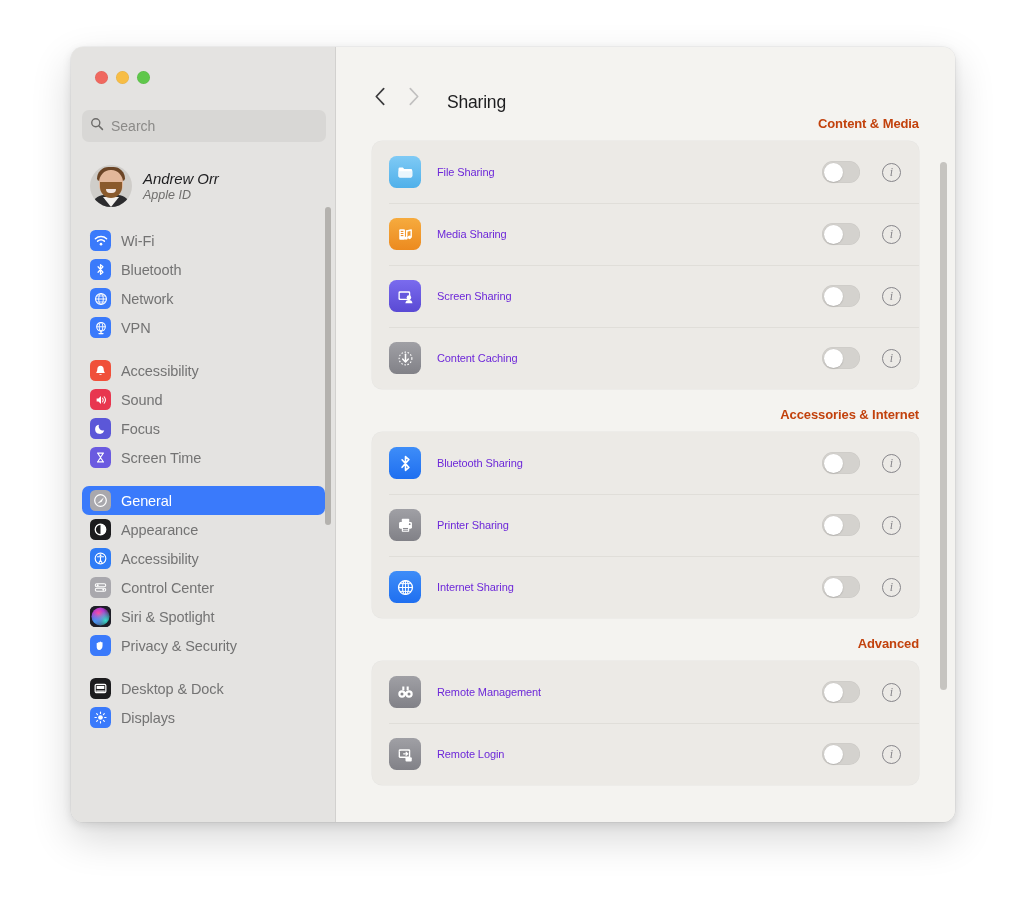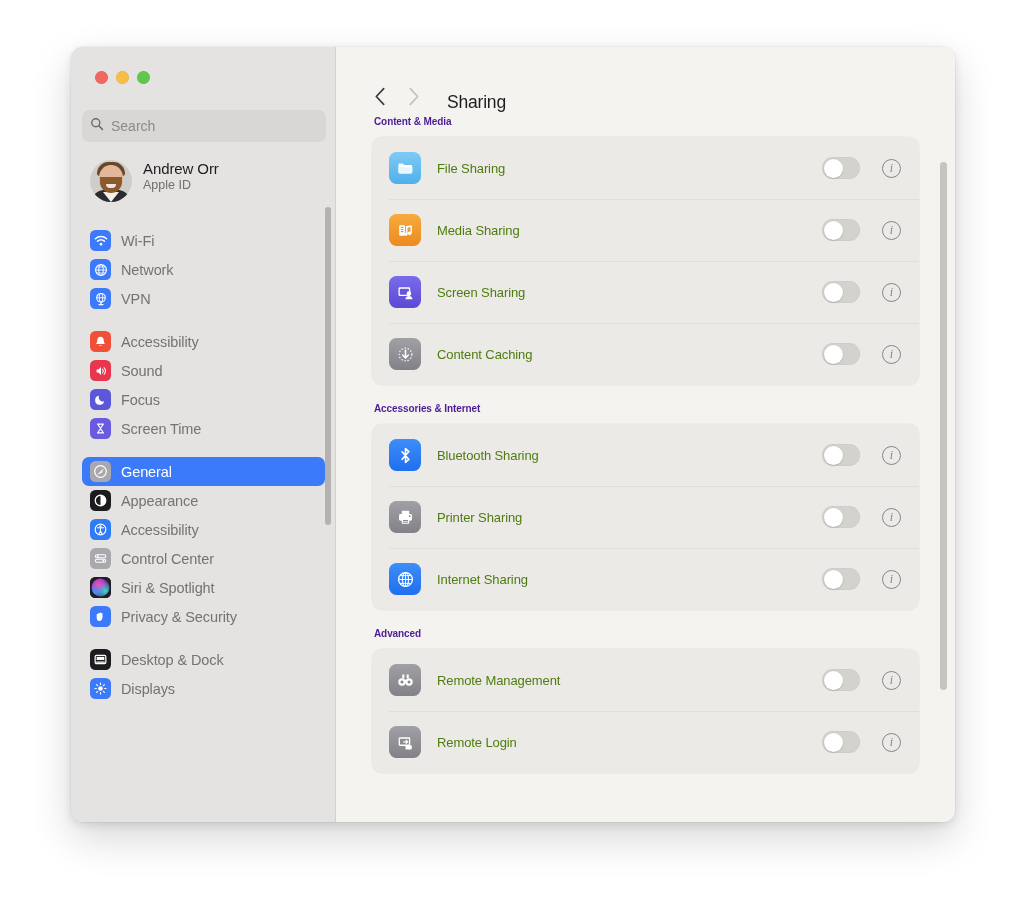--- a/index.html
+++ b/index.html
@@ -89,25 +89,27 @@
     top: 105px;
     width: 265px;
     bottom: 0;
     overflow: hidden;
     padding: 0 11px;
   }
 
   
   .account-row {
     display: flex;
+    align-items: center;
     gap: 11px;
     height: 52px;
     padding: 0 8px;
     border-radius: 7px;
     margin-top: 8px;
+    font-style: italic;
   }
   .avatar {
     width: 42px; height: 42px;
     border-radius: 50%;
     flex: 0 0 42px;
     overflow: hidden;
     position: relative;
     background: #cfcdc9;
   }
   .avatar .face {
@@ -227,25 +229,26 @@
 
   .content {
     position: absolute;
     left: 0; right: 0;
     top: 66px; bottom: 0;
     overflow: hidden;
     padding: 0 36px 0 36px;
   }
 
   .section-title {
-    font-size: 10px;
+    font-size: 13px;
     font-weight: bold;
-    color: #4c1d95;
+    color: #c2410c;
     letter-spacing: -0.1px;
     margin: 18px 0 10px 2px;
+    text-align: right;
   }
   .section-title.first { margin-top: 3px; }
 
   .card {
     background: #eceae6;
     border-radius: 10px;
     box-shadow: 0 0 0 0.5px rgba(0,0,0,0.055);
     overflow: hidden;
   }
 
@@ -265,22 +268,22 @@
   }
   .row-icon {
     width: 32px; height: 32px;
     border-radius: 7.5px;
     flex: 0 0 32px;
     display: flex; align-items: center; justify-content: center;
     overflow: hidden;
     position: relative;
   }
   .row-label {
-    font-size: 13px;
-    color: #4d7c0f;
+    font-size: 11px;
+    color: #6d28d9;
     margin-left: 16px;
     letter-spacing: -0.1px;
     flex: 1 1 auto;
   }
 
   .toggle {
     width: 38px; height: 22px;
     border-radius: 11px;
     background: #d4d2ce;
     position: relative;
@@ -368,20 +371,28 @@
         <div class="sidebar-group">
           <div class="s-item">
             <span class="s-icon" style="background:#3a7afb">
               <svg width="14" height="14" viewBox="0 0 16 16">
                 <path d="M1.6 5.4a9.6 9.6 0 0 1 12.8 0" fill="none" stroke="#fff" stroke-width="1.7" stroke-linecap="round"></path>
                 <path d="M4.1 8.2a6 6 0 0 1 7.8 0" fill="none" stroke="#fff" stroke-width="1.7" stroke-linecap="round"></path>
                 <circle cx="8" cy="11.6" r="1.5" fill="#fff"></circle>
               </svg>
             </span>
             <span class="s-label">Wi-Fi</span>
+          </div>
+          <div class="s-item">
+            <span class="s-icon" style="background:#3a7afb">
+              <svg width="13" height="13" viewBox="0 0 16 16">
+                <path d="M5 4.6 11 11.4 8 14V2l3 2.6L5 11.4" fill="none" stroke="#fff" stroke-width="1.5" stroke-linejoin="round" stroke-linecap="round"></path>
+              </svg>
+            </span>
+            <span class="s-label">Bluetooth</span>
           </div>
           <div class="s-item">
             <span class="s-icon" style="background:#3a7afb">
               <svg width="14" height="14" viewBox="0 0 16 16">
                 <circle cx="8" cy="8" r="6.2" fill="none" stroke="#fff" stroke-width="1.3"></circle>
                 <ellipse cx="8" cy="8" rx="2.6" ry="6.2" fill="none" stroke="#fff" stroke-width="1.1"></ellipse>
                 <line x1="1.9" y1="8" x2="14.1" y2="8" stroke="#fff" stroke-width="1.1"></line>
                 <path d="M3 4.6h10M3 11.4h10" stroke="#fff" stroke-width="0.9" fill="none"></path>
               </svg>
             </span>

